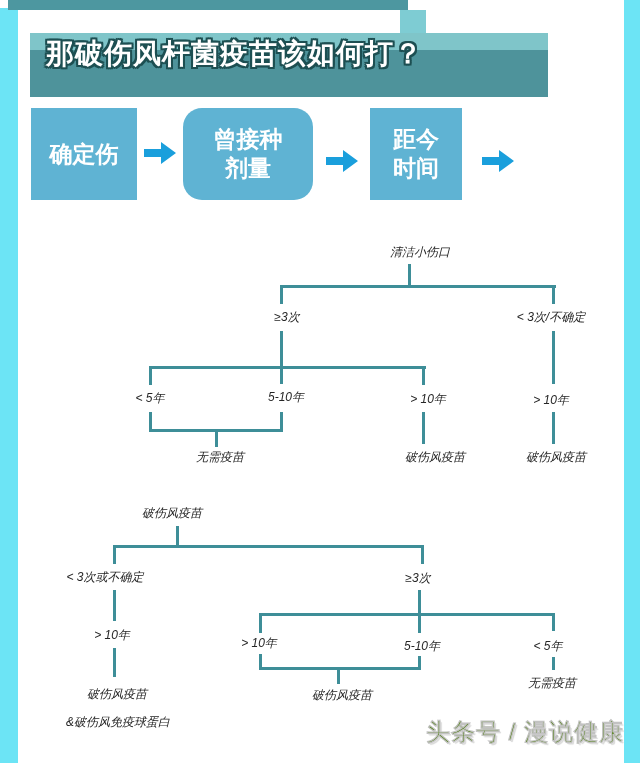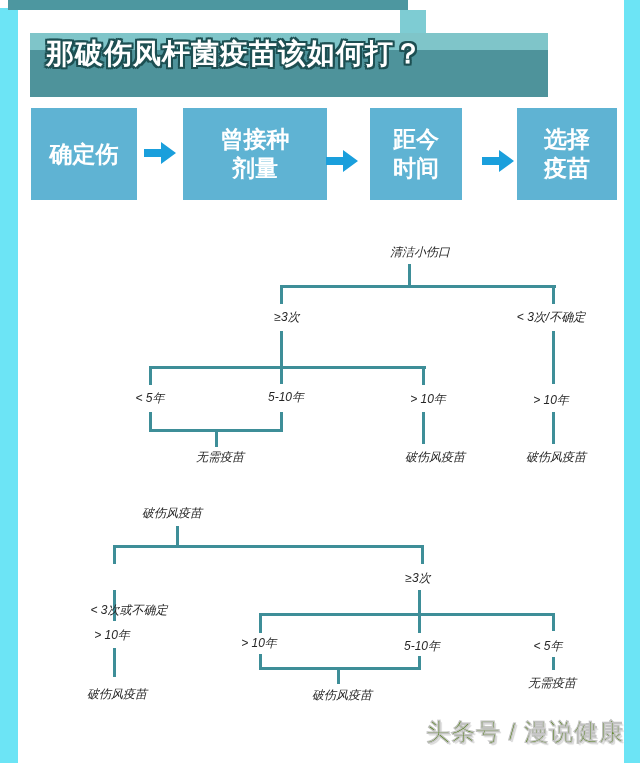--- a/index.html
+++ b/index.html
@@ -50,38 +50,34 @@
   <div id="banner">
     <div id="title-text">那破伤风杆菌疫苗该如何打？</div>
   </div>
 
   <div class="step-box" style="left:31px;width:106px;">
     <span>确定伤</span>
   </div>
   <svg class="step-arrow" style="left:144px;top:141px;" viewBox="0 0 32 24">
     <polygon points="0,8 17,8 17,1 32,12 17,23 17,16 0,16" fill="#1a9fdc"></polygon>
   </svg>
-  <div class="step-box" style="left:183px;width:144px;">
+  <div class="step-box" style="left:183px;width:130px;border-radius:19px;">
     <span>曾接种</span>
     <span>剂量</span>
   </div>
   <svg class="step-arrow" style="left:326px;top:149px;" viewBox="0 0 32 24">
     <polygon points="0,8 17,8 17,1 32,12 17,23 17,16 0,16" fill="#1a9fdc"></polygon>
   </svg>
   <div class="step-box" style="left:370px;width:92px;">
     <span>距今</span>
     <span>时间</span>
   </div>
   <svg class="step-arrow" style="left:482px;top:149px;" viewBox="0 0 32 24">
     <polygon points="0,8 17,8 17,1 32,12 17,23 17,16 0,16" fill="#1a9fdc"></polygon>
   </svg>
-  <div class="step-box" style="left:517px;width:100px;">
-    <span>选择</span>
-    <span>疫苗</span>
-  </div>
 
   <div id="chart1-lines">
       <div class="flow-line" style="left: 408px; top: 264px; width: 3px; height: 21px;"></div>
       <div class="flow-line" style="left: 280px; top: 285px; width: 276px; height: 3px;"></div>
       <div class="flow-line" style="left: 280px; top: 285px; width: 3px; height: 19px;"></div>
       <div class="flow-line" style="left: 552px; top: 285px; width: 3px; height: 19px;"></div>
       <div class="flow-line" style="left: 280px; top: 331px; width: 3px; height: 53px;"></div>
       <div class="flow-line" style="left: 149px; top: 366px; width: 277px; height: 3px;"></div>
       <div class="flow-line" style="left: 149px; top: 366px; width: 3px; height: 19px;"></div>
       <div class="flow-line" style="left: 422px; top: 366px; width: 3px; height: 19px;"></div>
@@ -115,24 +111,25 @@
       <div class="flow-line" style="left: 259px; top: 613px; width: 296px; height: 3px;"></div>
       <div class="flow-line" style="left: 259px; top: 613px; width: 3px; height: 20px;"></div>
       <div class="flow-line" style="left: 552px; top: 613px; width: 3px; height: 18px;"></div>
       <div class="flow-line" style="left: 259px; top: 654px; width: 3px; height: 16px;"></div>
       <div class="flow-line" style="left: 418px; top: 656px; width: 3px; height: 14px;"></div>
       <div class="flow-line" style="left: 259px; top: 667px; width: 162px; height: 3px;"></div>
       <div class="flow-line" style="left: 337px; top: 667px; width: 3px; height: 17px;"></div>
       <div class="flow-line" style="left: 552px; top: 657px; width: 3px; height: 13px;"></div>
     </div>
   <div class="flow-label" style="left:172px;top:513px;">破伤风疫苗</div>
-  <div class="flow-label" style="left:129px;top:577px;margin-top:33px;">&lt; 3次或不确定</div>
+  <div class="flow-label" style="left:105px;top:577px;">&lt; 3次或不确定</div>
   <div class="flow-label" style="left:418px;top:578px;">≥3次</div>
   <div class="flow-label" style="left:112px;top:635px;">&gt; 10年</div>
   <div class="flow-label" style="left:117px;top:694px;">破伤风疫苗</div>
+  <div class="flow-label" style="left:118px;top:722px;">&amp;破伤风免疫球蛋白</div>
   <div class="flow-label" style="left:259px;top:643px;">&gt; 10年</div>
   <div class="flow-label" style="left:422px;top:646px;">5-10年</div>
   <div class="flow-label" style="left:548px;top:646px;">&lt; 5年</div>
   <div class="flow-label" style="left:342px;top:695px;">破伤风疫苗</div>
   <div class="flow-label" style="left:552px;top:683px;">无需疫苗</div>
 
   <div id="watermark">头条号 / 漫说健康</div>
 
 </div>
 

